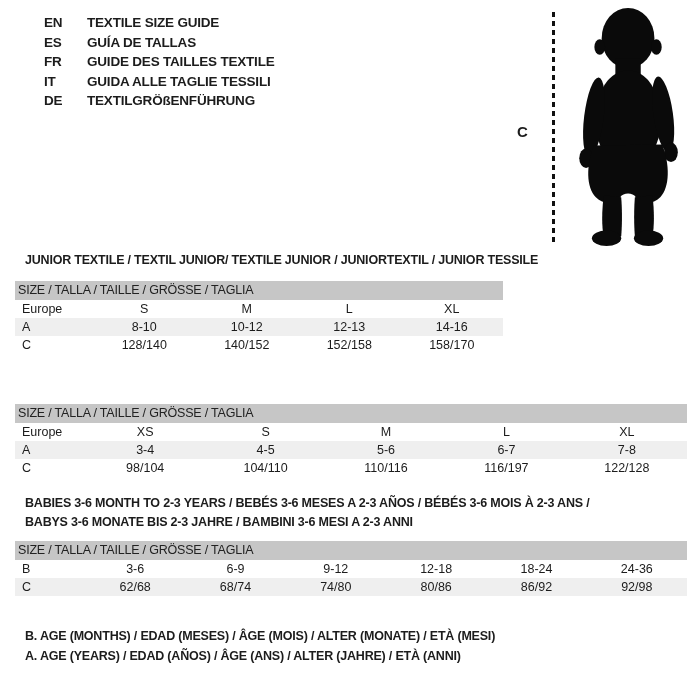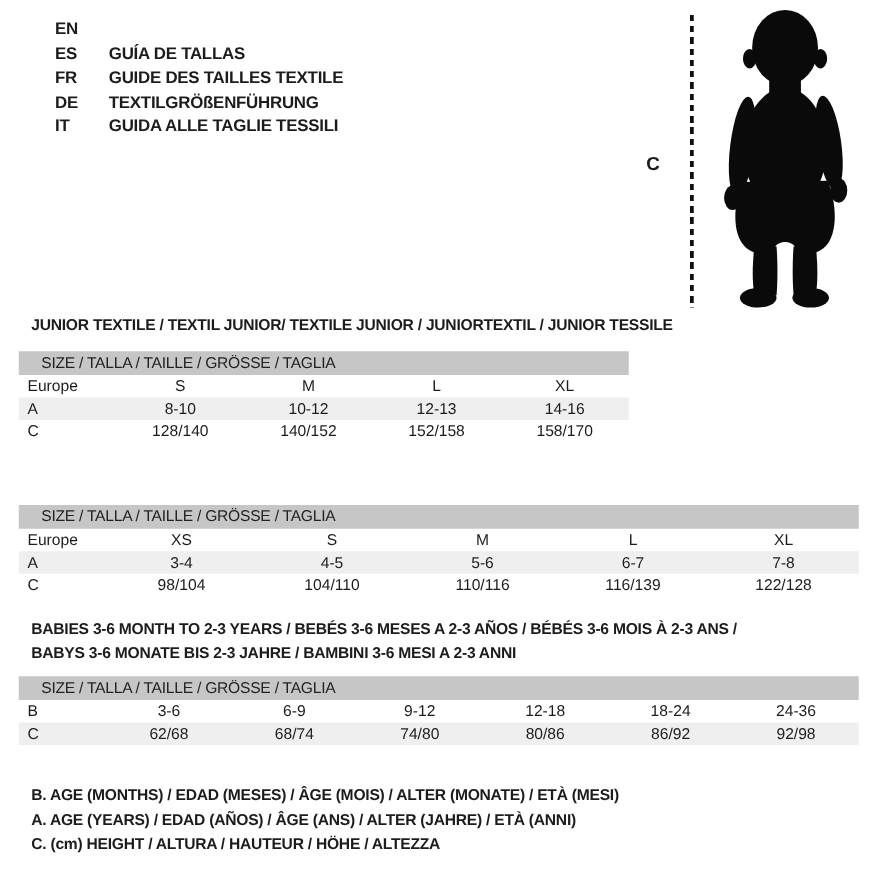--- a/index.html
+++ b/index.html
@@ -28,21 +28,21 @@
 
   
   .section-title { position:absolute; left:25px; font-weight:700;
                    font-size:12.5px; letter-spacing:-0.2px; line-height:19px;
                    white-space:nowrap; }
   .title-sub { font-size:9px; vertical-align:-2px; }
 
   
   .size-table { position:absolute; left:15px; font-size:12.5px; }
   .t-header { background:#c6c6c6; height:19px; line-height:19px;
-              padding-left:18px; letter-spacing:-0.2px; color:#222; }
+              padding-left:3px; letter-spacing:-0.2px; color:#222; }
   .t-row { display:flex; height:18px; align-items:center; }
   .t-row.shaded { background:#efefef; }
   .t-label { padding-left:7px; }
   .w488 { width:488px; }
   .w672 { width:672px; }
   .w488 .t-label { width:78px; }
   .w672 .t-label { width:70px; }
   .t-cell { flex:1; text-align:center; }
 
   
@@ -51,36 +51,37 @@
                 font-size:12.5px; letter-spacing:-0.2px; white-space:nowrap; }
 </style>
 </head>
 <body>
 
 <div class="page">
 
   <div class="lang-list">
     <div class="lang-row">
       <span class="lang-code">EN</span>
+      <span class="lang-label">TEXTILE SIZE GUIDE</span>
     </div>
     <div class="lang-row">
       <span class="lang-code">ES</span>
       <span class="lang-label">GUÍA DE TALLAS</span>
     </div>
     <div class="lang-row">
       <span class="lang-code">FR</span>
       <span class="lang-label">GUIDE DES TAILLES TEXTILE</span>
     </div>
     <div class="lang-row">
+      <span class="lang-code">IT</span>
+      <span class="lang-label">GUIDA ALLE TAGLIE TESSILI</span>
+    </div>
+    <div class="lang-row">
       <span class="lang-code">DE</span>
       <span class="lang-label">TEXTILGRÖßENFÜHRUNG</span>
-    </div>
-    <div class="lang-row">
-      <span class="lang-code">IT</span>
-      <span class="lang-label">GUIDA ALLE TAGLIE TESSILI</span>
     </div>
   </div>
 
   <span class="measure-label">C</span>
   <div class="measure-line"></div>
   <svg class="baby-svg" viewBox="0 0 130 250" xmlns="http://www.w3.org/2000/svg" aria-hidden="true">
     <g fill="#0a0a0a">
       <ellipse cx="63" cy="35" rx="27" ry="31"></ellipse>
       <ellipse cx="34" cy="44" rx="5.5" ry="8"></ellipse>
       <ellipse cx="92" cy="44" rx="5.5" ry="8"></ellipse>
@@ -140,21 +141,21 @@
       <span class="t-cell">4-5</span>
       <span class="t-cell">5-6</span>
       <span class="t-cell">6-7</span>
       <span class="t-cell">7-8</span>
     </div>
     <div class="t-row">
       <span class="t-label">C</span>
       <span class="t-cell">98/104</span>
       <span class="t-cell">104/110</span>
       <span class="t-cell">110/116</span>
-      <span class="t-cell">116/139</span>
+      <span class="t-cell">116/197</span>
       <span class="t-cell">122/128</span>
     </div>
   </div>
 
   <div class="section-title" style="top:494px">
     <div>BABIES 3-6 MONTH TO 2-3 YEARS / BEBÉS 3-6 MESES A 2-3 AÑOS / BÉBÉS 3-6 MOIS À 2-3 ANS /</div>
     <div>BABYS 3-6 MONATE BIS 2-3 JAHRE / BAMBINI 3-6 MESI A 2-3 ANNI</div>
   </div>
   <div class="size-table w672" style="top:541px">
     <div class="t-header">SIZE / TALLA / TAILLE / GRÖSSE / TAGLIA</div>
@@ -174,16 +175,15 @@
       <span class="t-cell">74/80</span>
       <span class="t-cell">80/86</span>
       <span class="t-cell">86/92</span>
       <span class="t-cell">92/98</span>
     </div>
   </div>
 
   <div class="legend">
     <div class="legend-row">B. AGE (MONTHS) / EDAD (MESES) / ÂGE (MOIS) / ALTER (MONATE) / ETÀ (MESI)</div>
     <div class="legend-row">A. AGE (YEARS) / EDAD (AÑOS) / ÂGE (ANS) / ALTER (JAHRE) / ETÀ (ANNI)</div>
-    <div class="legend-row">C. (cm) HEIGHT / ALTURA / HAUTEUR / HÖHE / ALTEZZA</div>
   </div>
 
 </div>
 
 </body></html>

